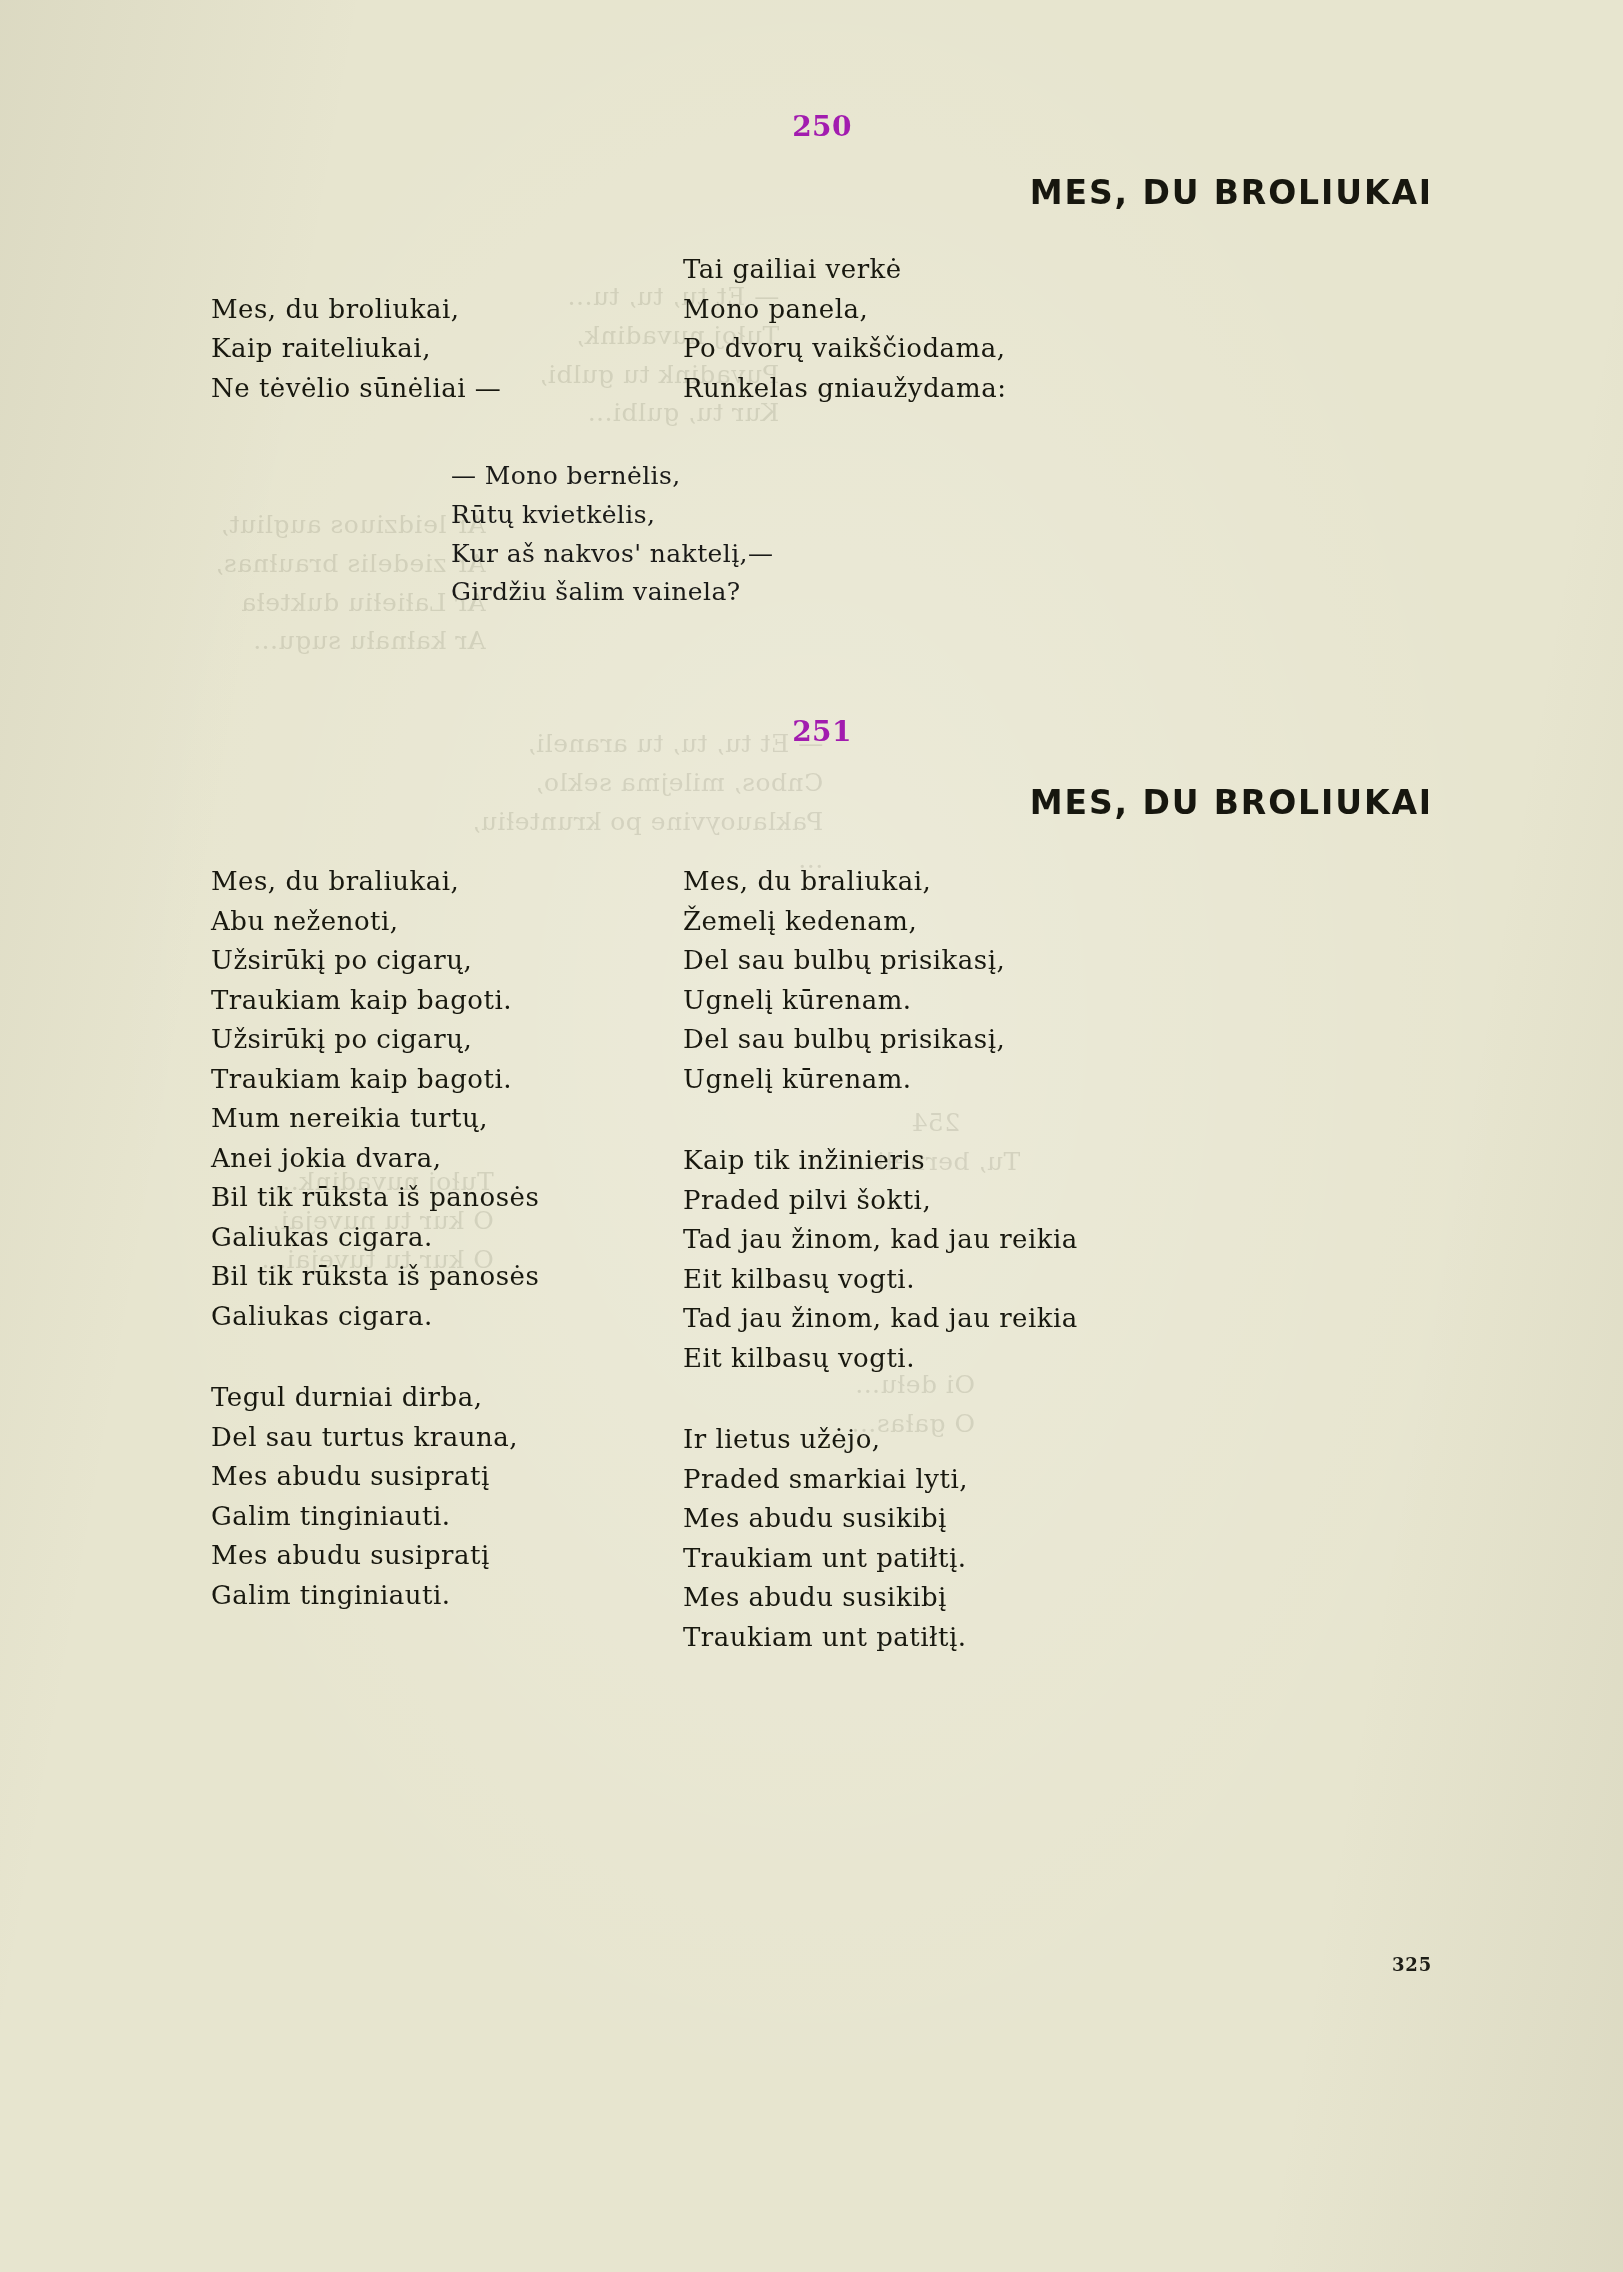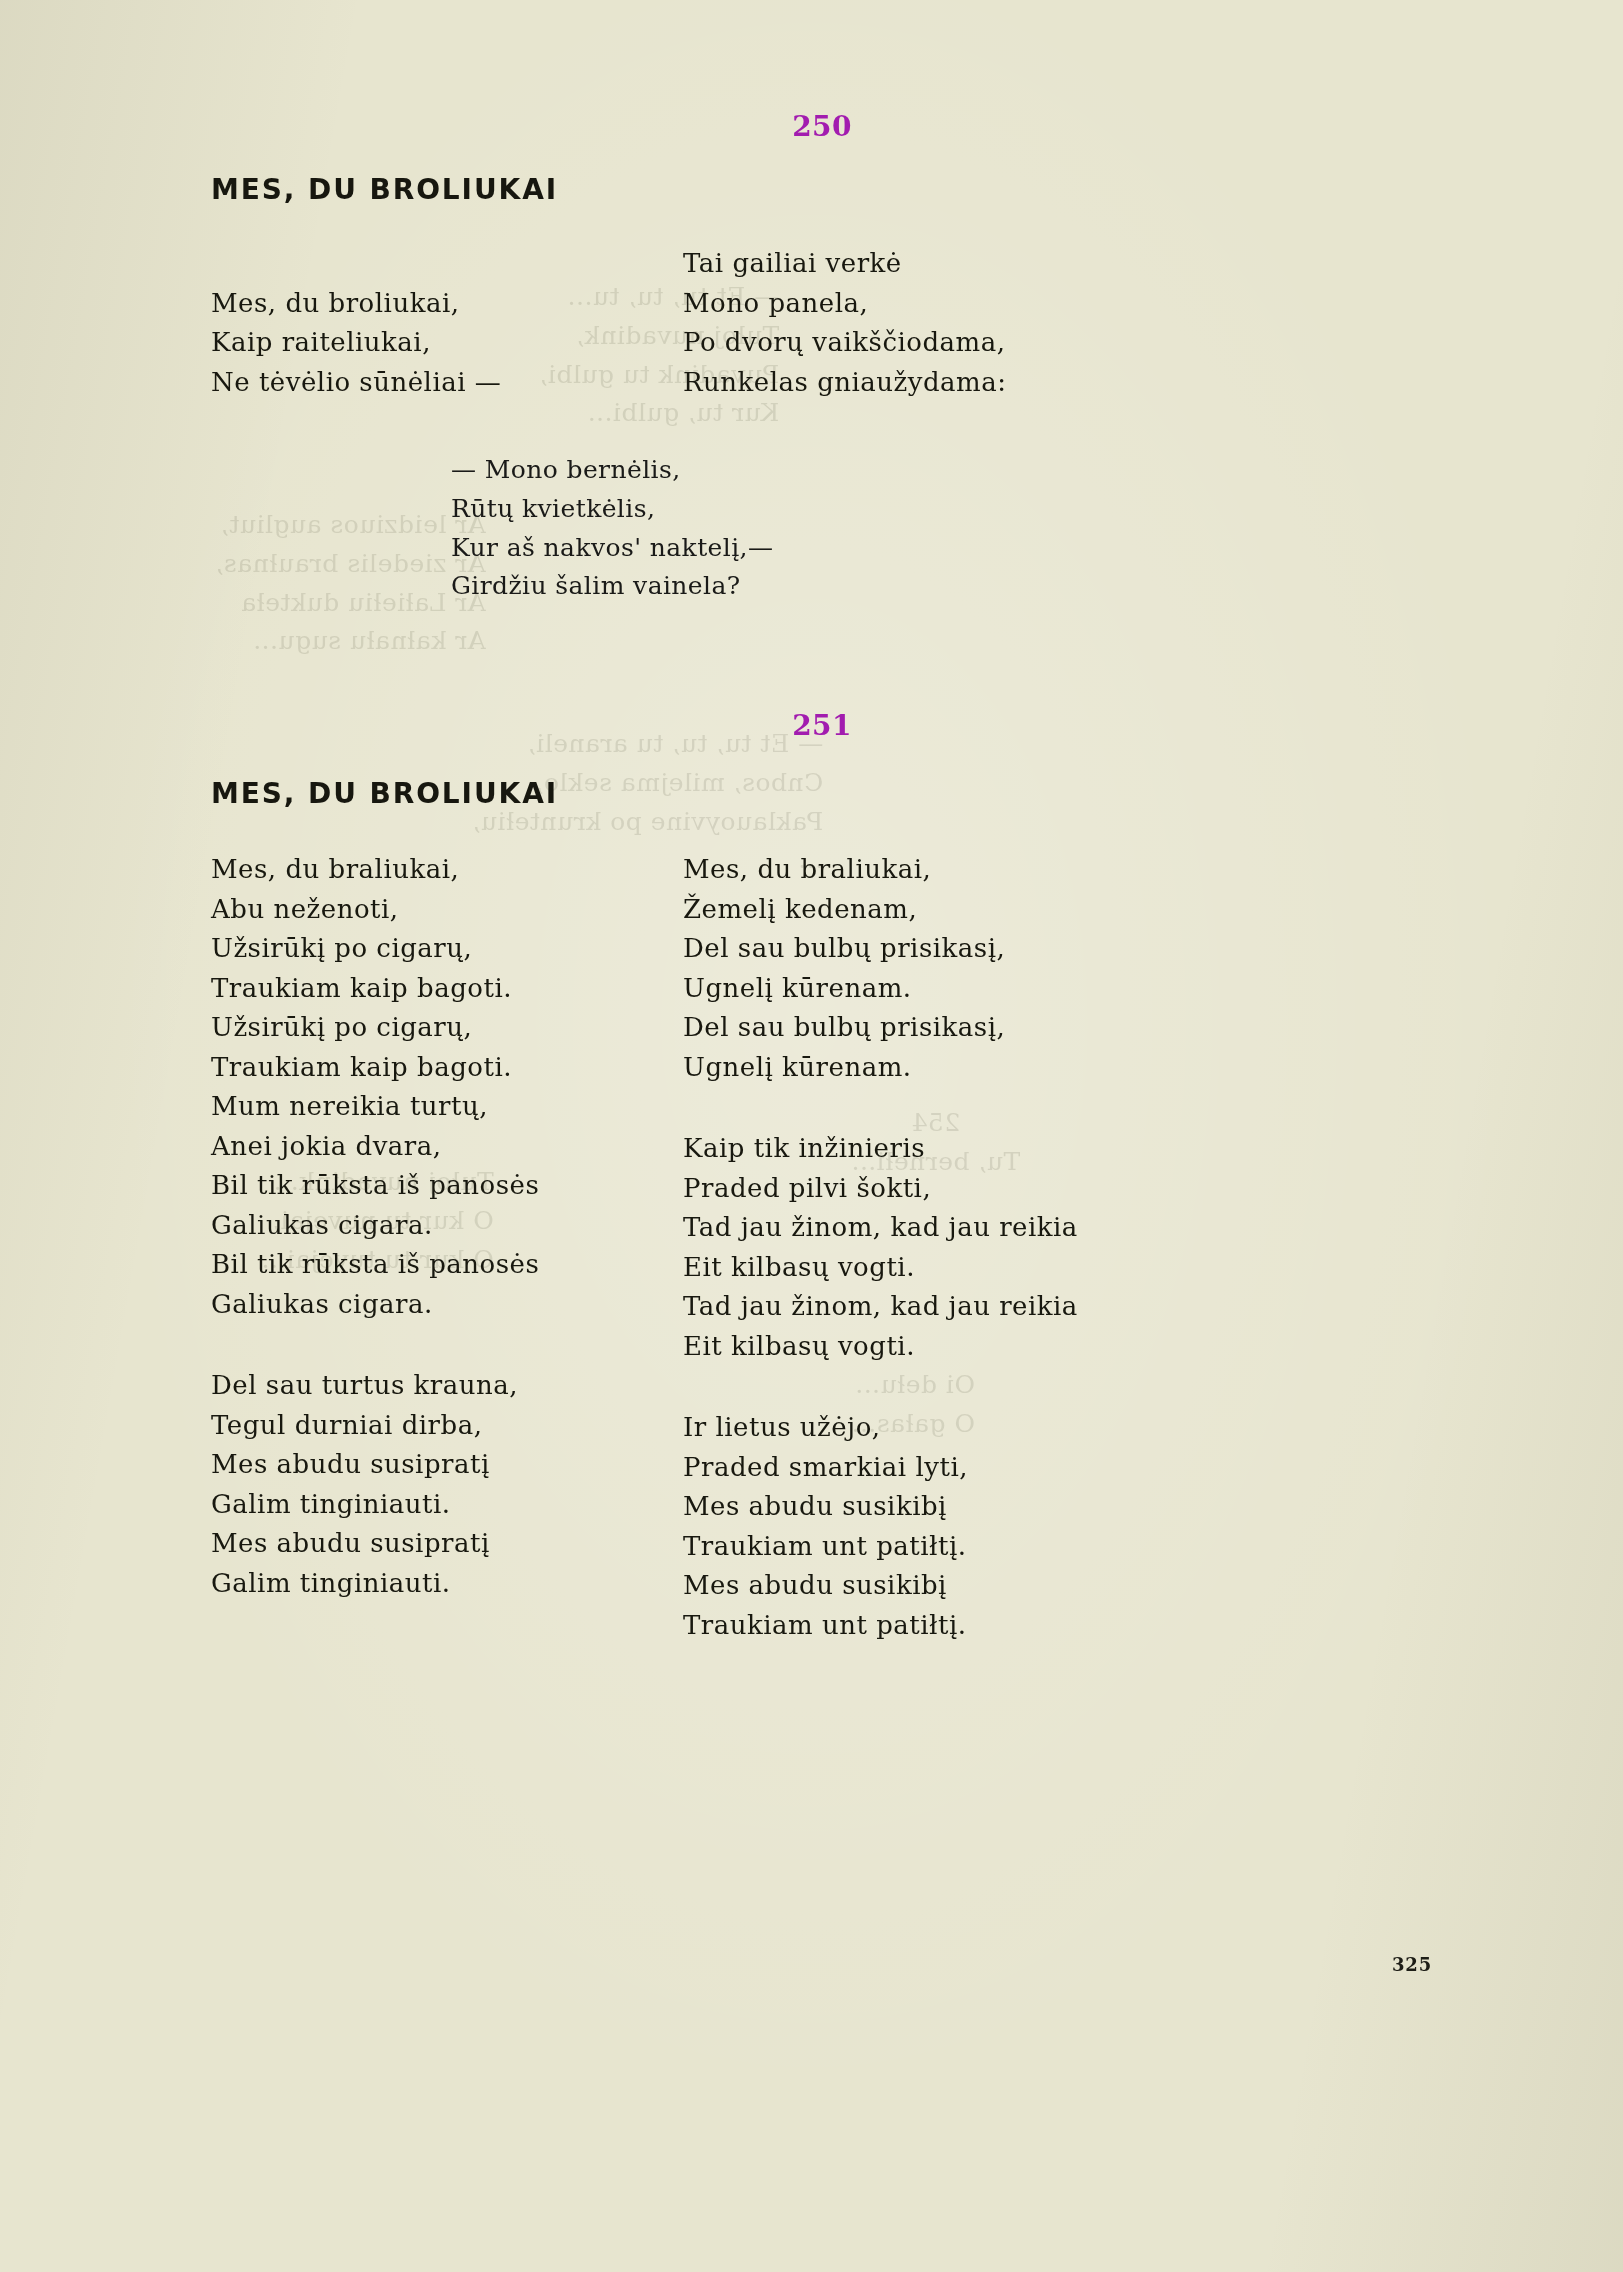--- a/index.html
+++ b/index.html
@@ -39,24 +39,24 @@
 
   .song-number {
     text-align: center;
     font-family: "DejaVu Serif", serif;
     font-weight: bold;
     font-size: 28px;
     letter-spacing: 0.4px;
     color: #a21caf;
   }
   .song-title {
-    text-align: left;
+    text-align: right;
     font-family: "DejaVu Sans", sans-serif;
     font-weight: bold;
-    font-size: 28px;
+    font-size: 33px;
     letter-spacing: 1.9px;
     color: #17170f;
   }
 
   .cols {
     display: flex;
     flex-direction: row;
     align-items: flex-start;
   }
   .col-left { width: 472px; }
@@ -183,22 +183,22 @@
           </div>
           <div class="stanza" style="">
             <div>Mum nereikia turtų,</div>
             <div>Anei jokia dvara,</div>
             <div>Bil tik rūksta iš panosės</div>
             <div>Galiukas cigara.</div>
             <div>Bil tik rūksta iš panosės</div>
             <div>Galiukas cigara.</div>
           </div>
           <div class="stanza" style="margin-top:42px;">
+            <div>Tegul durniai dirba,</div>
             <div>Del sau turtus krauna,</div>
-            <div>Tegul durniai dirba,</div>
             <div>Mes abudu susipratį</div>
             <div>Galim tinginiauti.</div>
             <div>Mes abudu susipratį</div>
             <div>Galim tinginiauti.</div>
           </div>
         </div>
 
         <div class="col-right">
           <div class="stanza">
             <div>Mes, du braliukai,</div>

